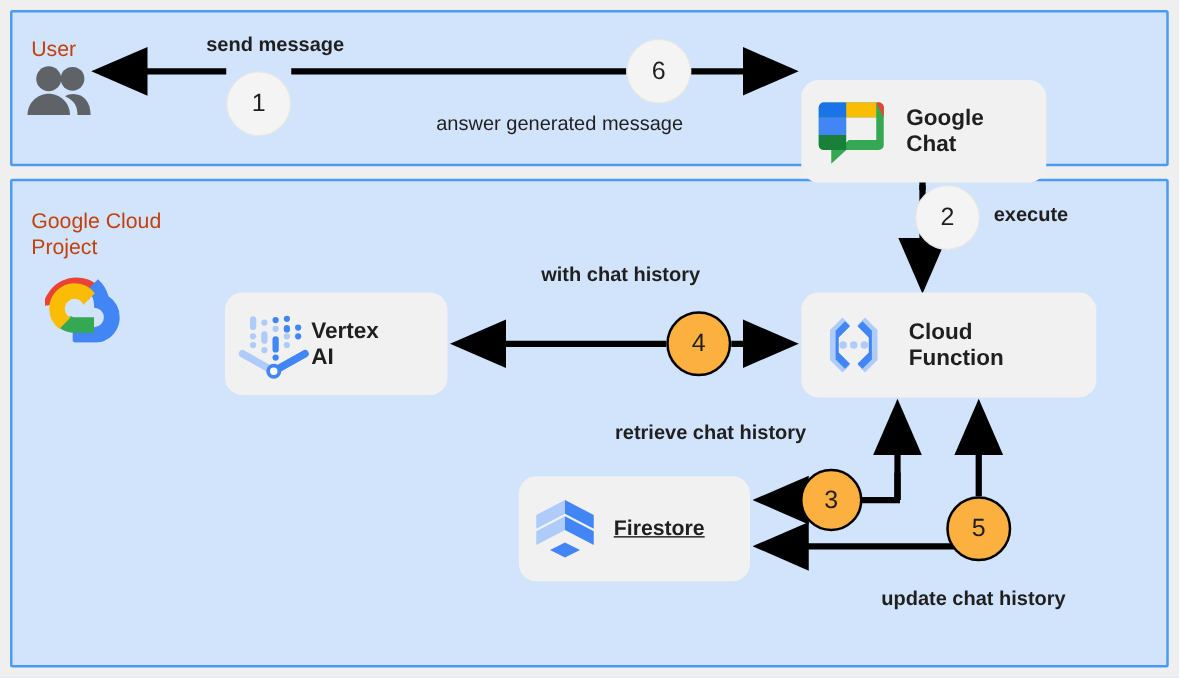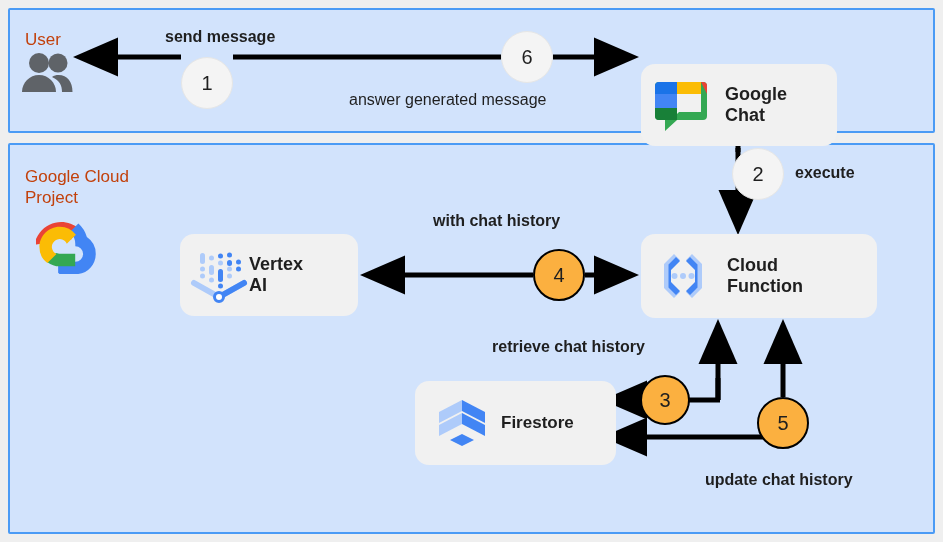--- a/index.html
+++ b/index.html
@@ -52,21 +52,21 @@
     color:#1f1f1f;
     line-height:1.15;
     white-space:pre-line;
   }
   #card-gchat{left:641px;top:31px;width:196px;height:82px;padding-left:10px;margin-top:33px;}
   #card-gchat .card-label{margin-left:14px;}
   #card-vertex{left:180px;top:234px;width:178px;height:82px;padding-left:10px;}
   #card-vertex .card-label{margin-left:1px;}
   #card-cf{left:641px;top:234px;width:236px;height:84px;padding-left:14px;}
   #card-cf .card-label{margin-left:16px;}
-  #card-firestore{left:415px;top:381px;width:201px;height:84px;padding-left:18px;}
+  #card-firestore{left:415px;top:381px;width:185px;height:84px;padding-left:8px;text-decoration:underline;}
   #card-firestore .card-label{margin-left:10px;font-size:17px;}
 
   
   #icon-user{position:absolute;left:18px;top:52px;}
   #icon-gcloud{position:absolute;left:36px;top:220px;}
 
   
   .flow-label{
     position:absolute;
     font-size:16px;

